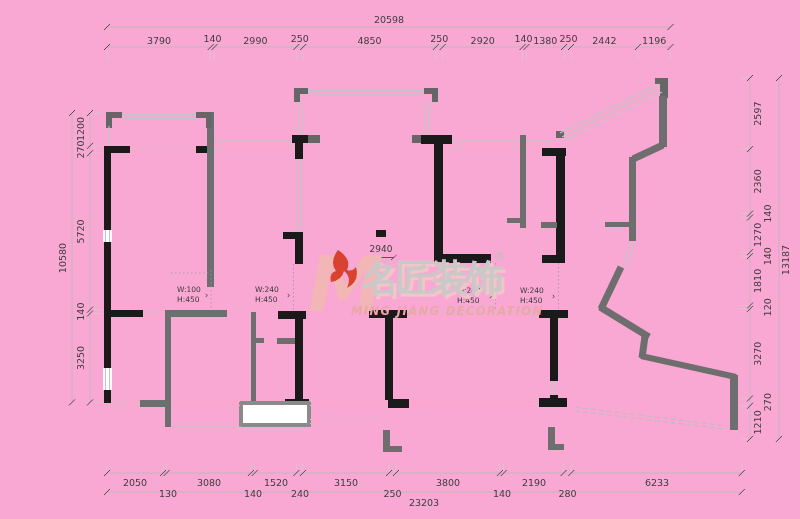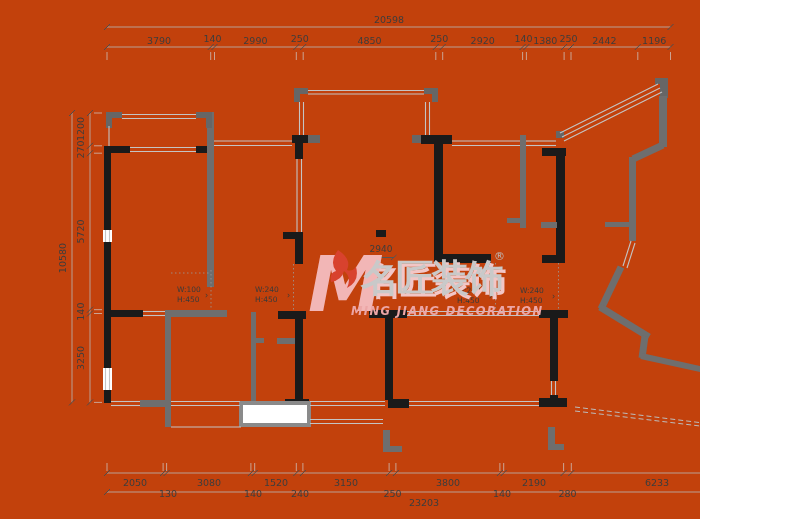--- a/index.html
+++ b/index.html
@@ -1,16 +1,16 @@
 <!DOCTYPE html>
 <html><head>
 <meta charset="utf-8">
 <style>
   html,body{margin:0;padding:0;background:#ffffff;}
-  .stage{position:relative;width:700px;height:519px;background:#c2410c;overflow:hidden;
+  .stage{position:relative;width:800px;height:519px;background:#f9a8d4;overflow:hidden;
          font-family:"DejaVu Sans",sans-serif;}
   svg{position:absolute;left:0;top:0;}
   text.dim{font:9.5px "DejaVu Sans",sans-serif;fill:#3d3d3d;}
   text.dim-small{font:9px "DejaVu Sans",sans-serif;fill:#3d3d3d;}
   text.ann{font:7.5px "DejaVu Sans",sans-serif;fill:#3a3a3a;}
   text.arrow{font:8px "DejaVu Sans",sans-serif;fill:#3a3a3a;}
   .tick{stroke:#4d4d4d;stroke-width:1;}
   .ext{stroke:#cfcfcf;stroke-width:0.7;}
   .dimline{stroke:#b8b8b8;stroke-width:0.8;fill:none;}
   .win{stroke:#c4c4c4;stroke-width:1.1;}

